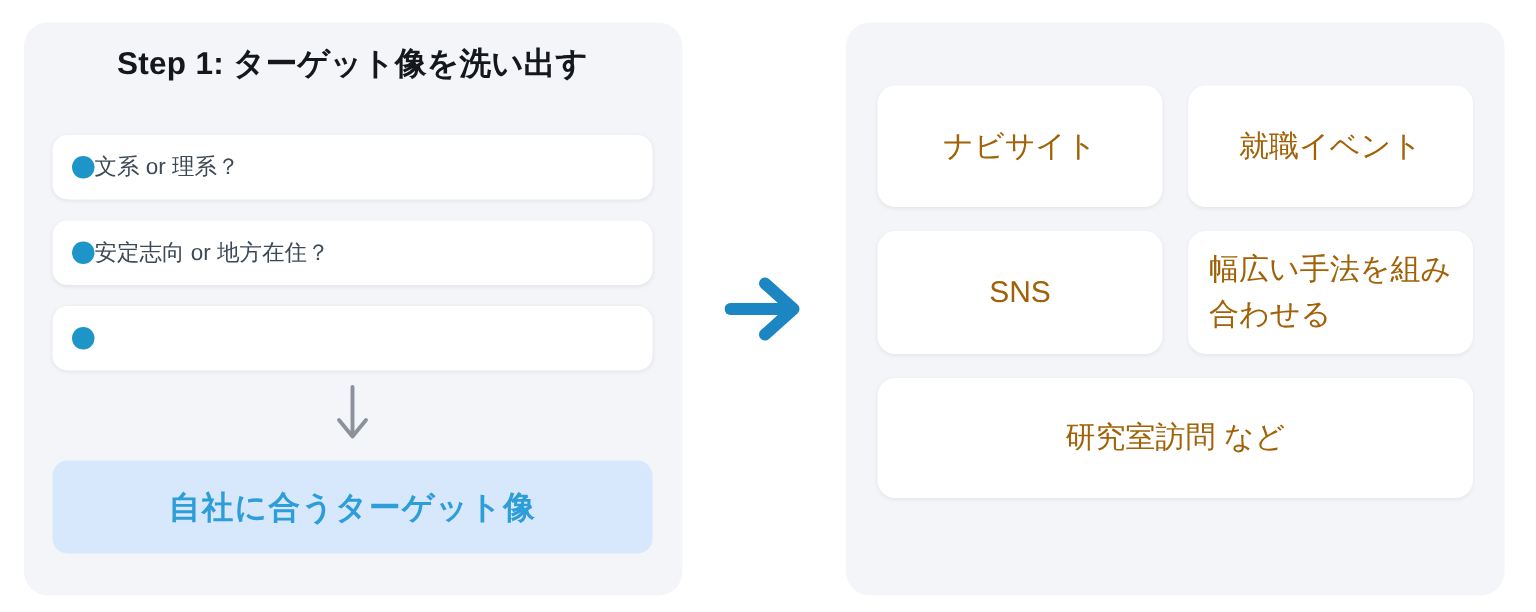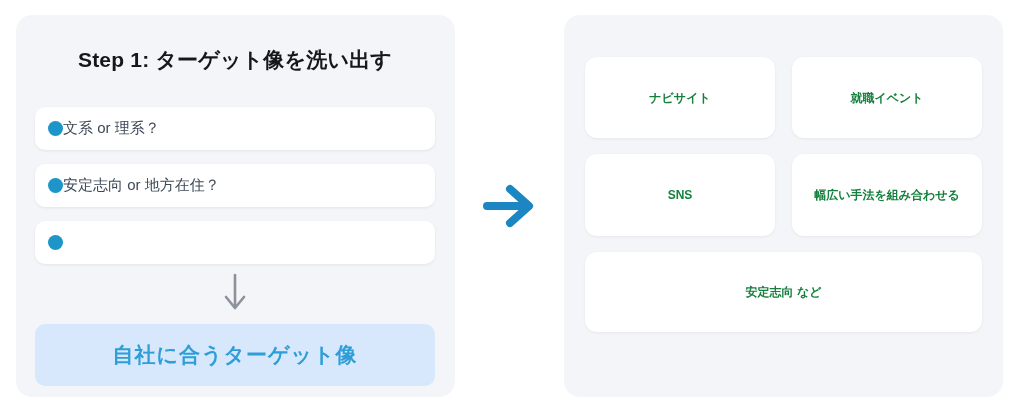--- a/index.html
+++ b/index.html
@@ -18,21 +18,21 @@
   }
   .panel {
     width: 439px;
     height: 382px;
     box-sizing: border-box;
     background: #f3f5f8;
     border-radius: 16px;
     flex: 0 0 auto;
   }
   .panel-title {
-    margin: 17px;
+    margin: 0;
     padding-top: 13px;
     height: 30px;
     line-height: 30px;
     text-align: center;
     font-size: 21px;
     font-weight: bold;
     color: #14171c;
     letter-spacing: 0.2px;
   }
   
@@ -109,23 +109,23 @@
     background: #ffffff;
     border-radius: 12px;
     box-shadow: 0 1px 3px rgba(16,24,40,0.06);
     display: flex;
     align-items: center;
     justify-content: center;
     padding: 0 14px;
     box-sizing: border-box;
   }
   .card-label {
-    font-size: 12px;
-    font-weight: bold;
-    color: #15803d;
+    font-size: 20px;
+    font-weight: normal;
+    color: #a16207;
     line-height: 1.5;
     text-align: left;
     line-break: loose;
   }
   .card-wide { grid-column: 1 / -1; }
 </style>
 </head>
 <body>
 
 <div class="canvas">
@@ -174,18 +174,18 @@
       <div class="card">
         <span class="card-label">就職イベント</span>
       </div>
       <div class="card">
         <span class="card-label">SNS</span>
       </div>
       <div class="card">
         <span class="card-label">幅広い手法を組み合わせる</span>
       </div>
       <div class="card card-wide">
-        <span class="card-label">安定志向 など</span>
+        <span class="card-label">研究室訪問 など</span>
       </div>
     </div>
   </section>
 
 </div>
 
 </body></html>

